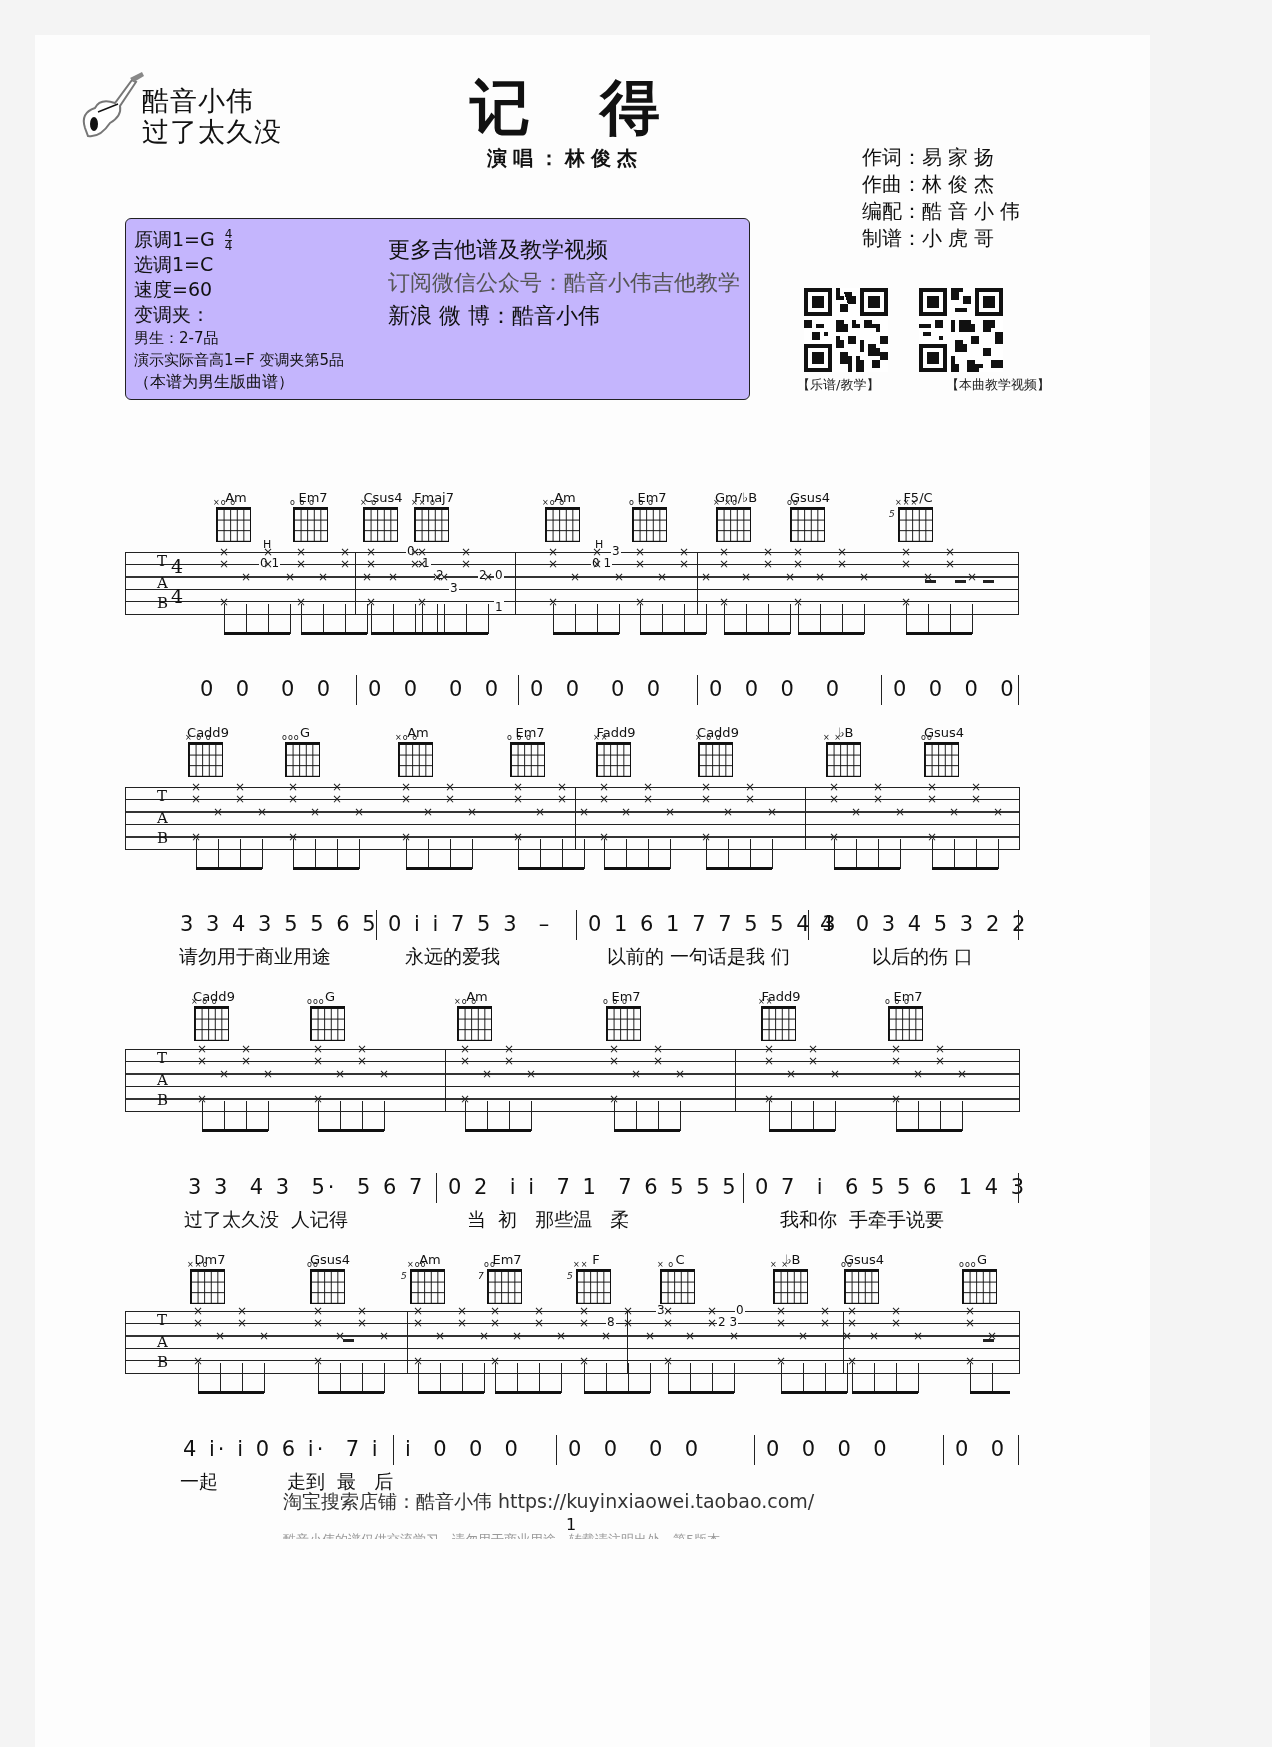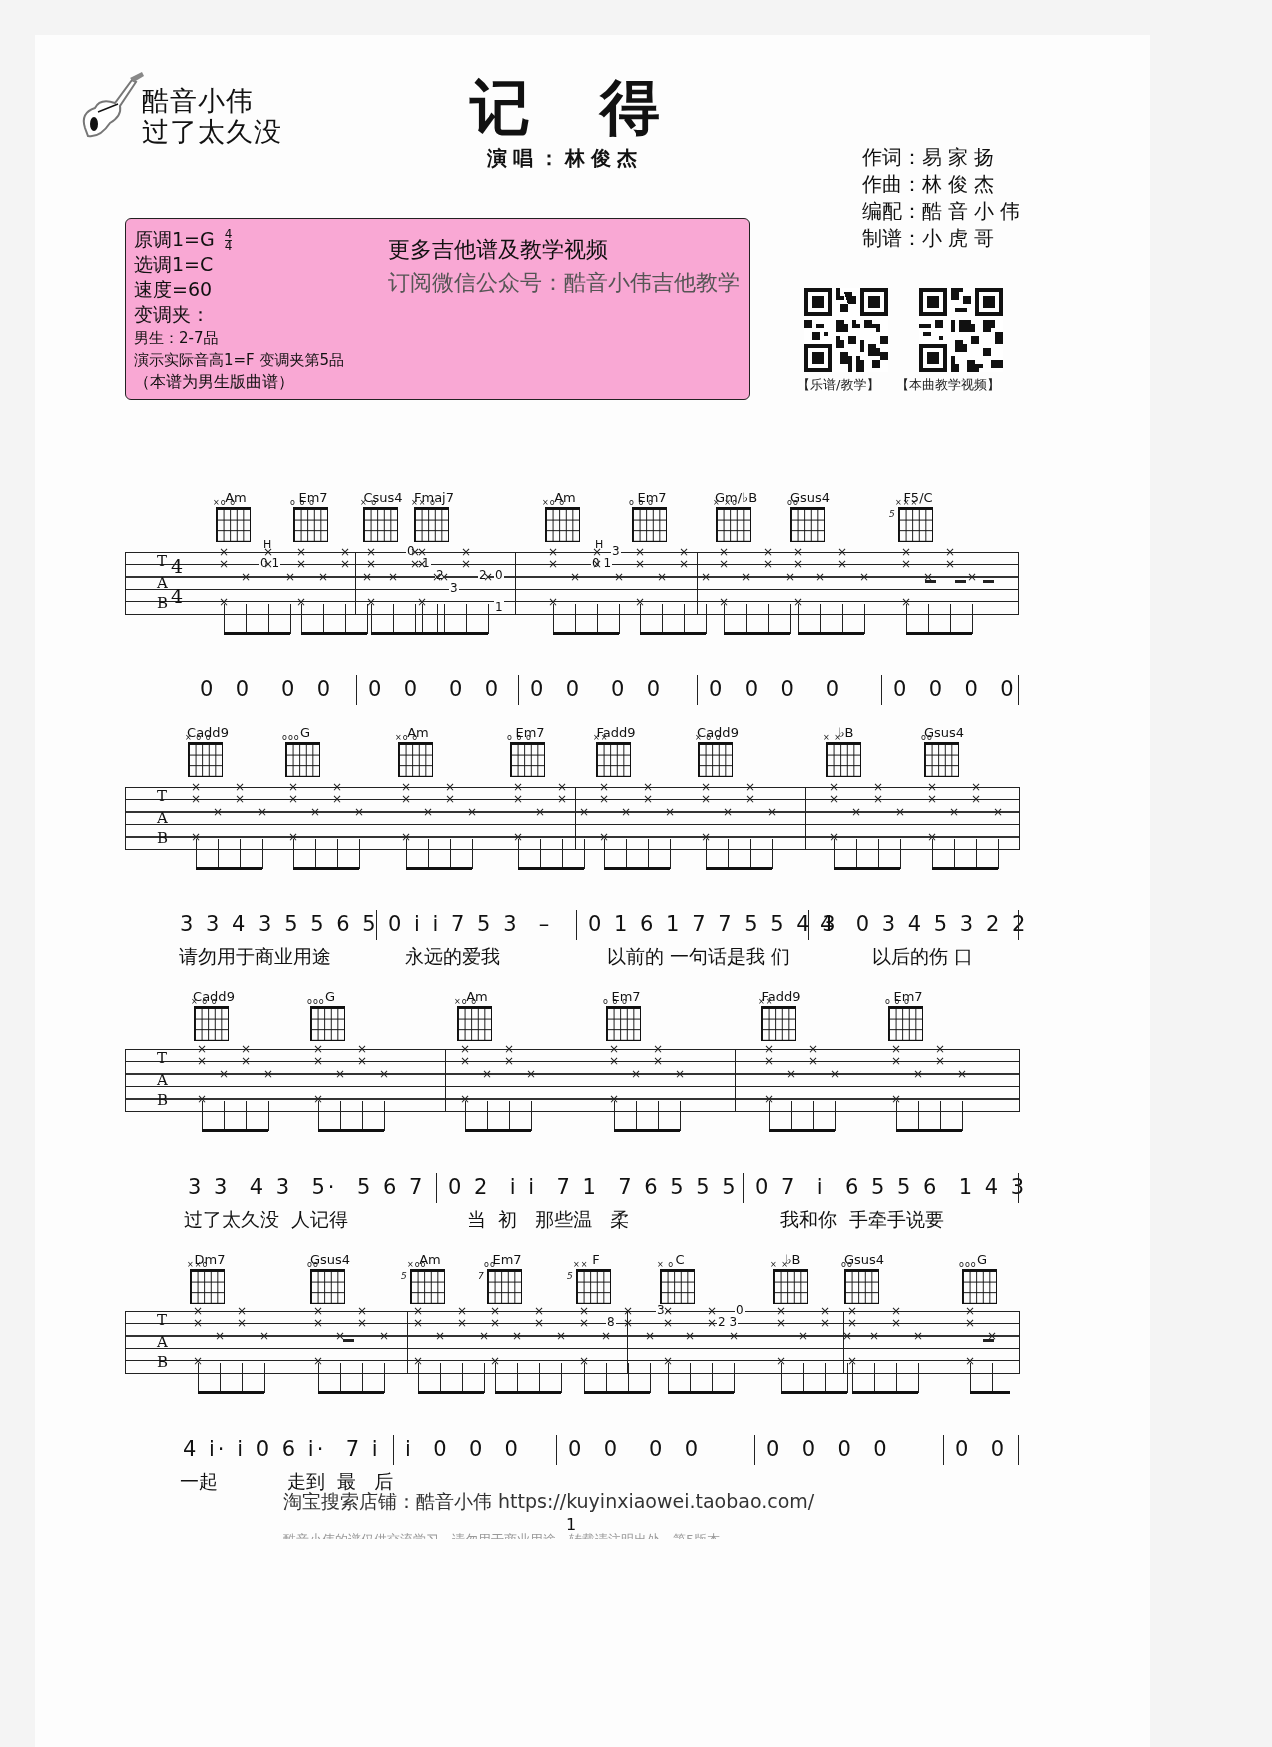--- a/index.html
+++ b/index.html
@@ -6,21 +6,21 @@
   body{width:1272px;height:1747px;background:#f4f4f4;position:relative;overflow:hidden;font-family:"DejaVu Sans","Liberation Sans",sans-serif;color:#111;}
   .paper{position:absolute;left:35px;top:35px;width:1115px;height:1712px;background:#fdfdfd;}
   
   .logo-guitar{position:absolute;left:70px;top:68px;width:80px;height:80px;}
   .logo-text{position:absolute;left:142px;top:85px;font-size:27px;line-height:31px;letter-spacing:1px;color:#111;}
   .title{position:absolute;left:470px;top:68px;font-family:"DejaVu Serif","Liberation Serif",serif;font-size:60px;font-weight:bold;letter-spacing:70px;color:#111;}
   .singer{position:absolute;left:487px;top:145px;font-family:"DejaVu Serif","Liberation Serif",serif;font-size:20px;font-weight:bold;letter-spacing:6px;}
   .credits{position:absolute;left:862px;top:144px;font-size:20px;line-height:27px;}
   .credits div span.v{letter-spacing:6px;}
   
-  .infobox{position:absolute;left:125px;top:218px;width:623px;height:180px;border:1.5px solid #222;border-radius:6px;background:#f9a8d4;}
+  .infobox{position:absolute;left:125px;top:218px;width:623px;height:180px;border:1.5px solid #222;border-radius:6px;background:#c4b5fd;}
   .info-left{position:absolute;left:8px;top:8px;font-size:19px;line-height:25px;}
   .info-left .small{font-size:15px;line-height:22px;}
   .frac{display:inline-block;vertical-align:middle;font-size:12px;line-height:11px;text-align:center;margin-left:10px;}
   .frac span{display:block;}
   .frac span.top{border-bottom:1px solid #222;}
   .info-right{position:absolute;left:262px;top:14px;font-size:22px;line-height:33px;}
   .info-right .grey{color:#555;}
   .qr{position:absolute;width:84px;height:84px;}
   .qr-label{position:absolute;font-size:13px;color:#222;white-space:nowrap;}
   
@@ -83,33 +83,34 @@
     <div>选调1=C</div>
     <div>速度=60</div>
     <div>变调夹：</div>
     <div class="small">男生：2-7品</div>
     <div class="small">演示实际音高1=F  变调夹第5品</div>
     <div class="small" style="font-size:16px">（本谱为男生版曲谱）</div>
   </div>
   <div class="info-right">
     <div>更多吉他谱及教学视频</div>
     <div class="grey">订阅微信公众号：酷音小伟吉他教学</div>
+    <div>新浪 微 博：酷音小伟</div>
   </div>
 </div>
 
 <svg class="qr" style="left:804px;top:288px" viewBox="0 0 21 21" shape-rendering="crispEdges">
   <rect width="21" height="21" fill="#fff"></rect>
   <path d="M0 0h7v7h-7zM1 1v5h5v-5zM2 2h3v3h-3zM14 0h7v7h-7zM15 1v5h5v-5zM16 2h3v3h-3zM0 14h7v7h-7zM1 15v5h5v-5zM2 16h3v3h-3zM8 0h1v2h1v1h-2zM10 1h2v1h1v2h-2zM9 4h2v2h-2zM8 8h2v1h1v2h-3zM12 8h1v1h1v1h-2zM0 8h2v2h-2zM3 9h2v1h-2zM15 8h2v1h2v2h-1v-1h-3zM19 12h2v2h-2zM8 12h1v1h1v2h-2zM11 12h2v2h-2zM14 13h1v3h-1zM16 14h2v1h1v2h-3zM9 16h2v1h1v2h-3zM13 17h1v1h1v3h-2zM17 18h2v2h-2zM19 16h2v2h-2zM2 11h2v2h-2zM5 11h1v1h-1zM11 19h1v2h-1z" fill="#111"></path>
 </svg>
 <svg class="qr" style="left:919px;top:288px" viewBox="0 0 21 21" shape-rendering="crispEdges">
   <rect width="21" height="21" fill="#fff"></rect>
   <path d="M0 0h7v7h-7zM1 1v5h5v-5zM2 2h3v3h-3zM14 0h7v7h-7zM15 1v5h5v-5zM16 2h3v3h-3zM0 14h7v7h-7zM1 15v5h5v-5zM2 16h3v3h-3zM8 0h3v1h-1v2h-2zM11 2h2v2h-2zM9 5h3v1h-3zM8 8h1v3h-1zM10 8h3v1h1v2h-4zM0 9h3v1h-3zM4 8h2v2h-2zM16 8h3v2h-1v1h-2zM19 11h2v3h-2zM9 13h2v1h1v2h-3zM13 12h2v2h-2zM16 15h2v2h-2zM8 17h1v2h1v2h-2zM12 18h2v1h1v2h-3zM18 18h3v2h-3zM1 11h2v1h-2zM5 12h1v1h-1zM15 19h1v1h-1z" fill="#111"></path>
 </svg>
 <div class="qr-label" style="left:797px;top:376px">【乐谱/教学】</div>
-<div class="qr-label" style="left:896px;top:376px">【本曲教学视频】</div>
+<div class="qr-label" style="left:946px;top:376px">【本曲教学视频】</div>
 
 <div id="sys1-chords">
     <div class="chord" style="left: 216px; top: 507px;">
       <div class="name">Am</div>
       <div class="grid"></div>
       <div class="marks">×o      o</div>
     </div>
     <div class="chord" style="left: 293px; top: 507px;">
       <div class="name">Em7</div>
       <div class="grid"></div>

